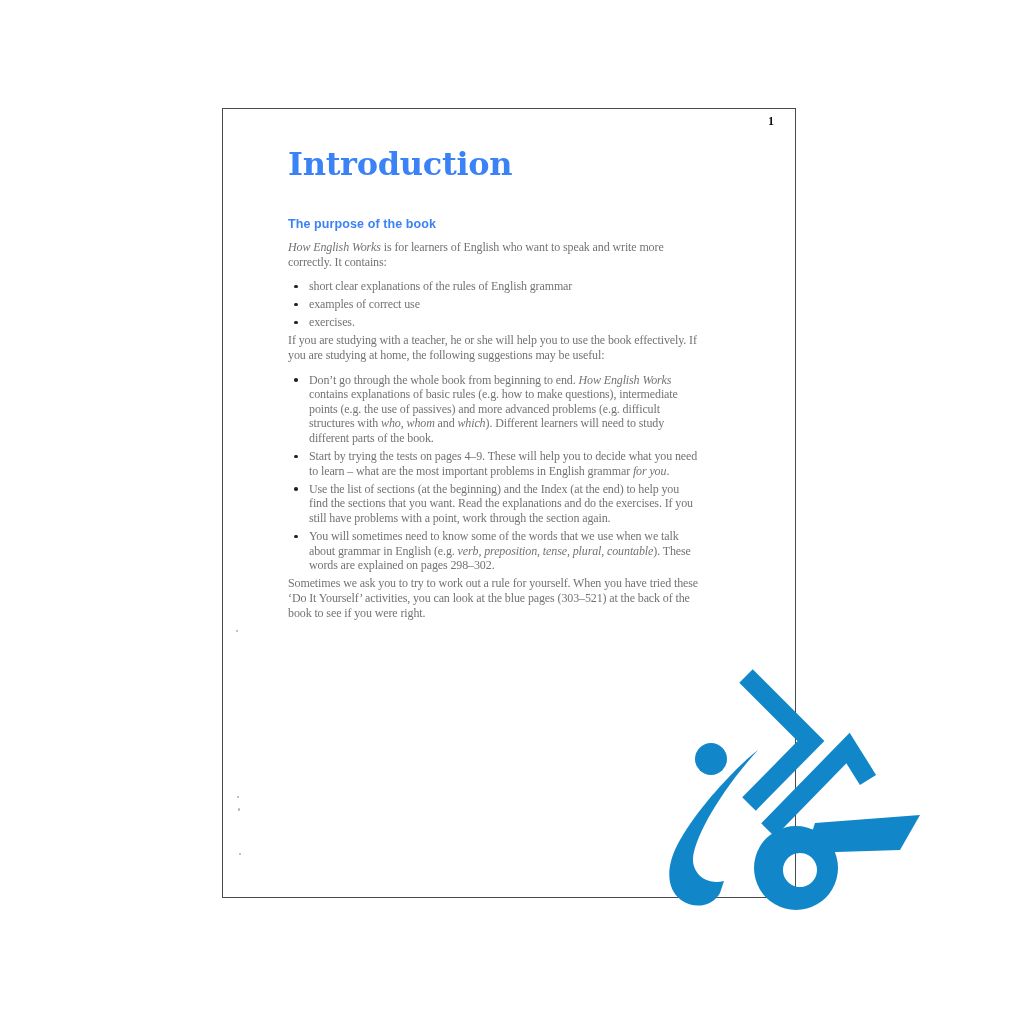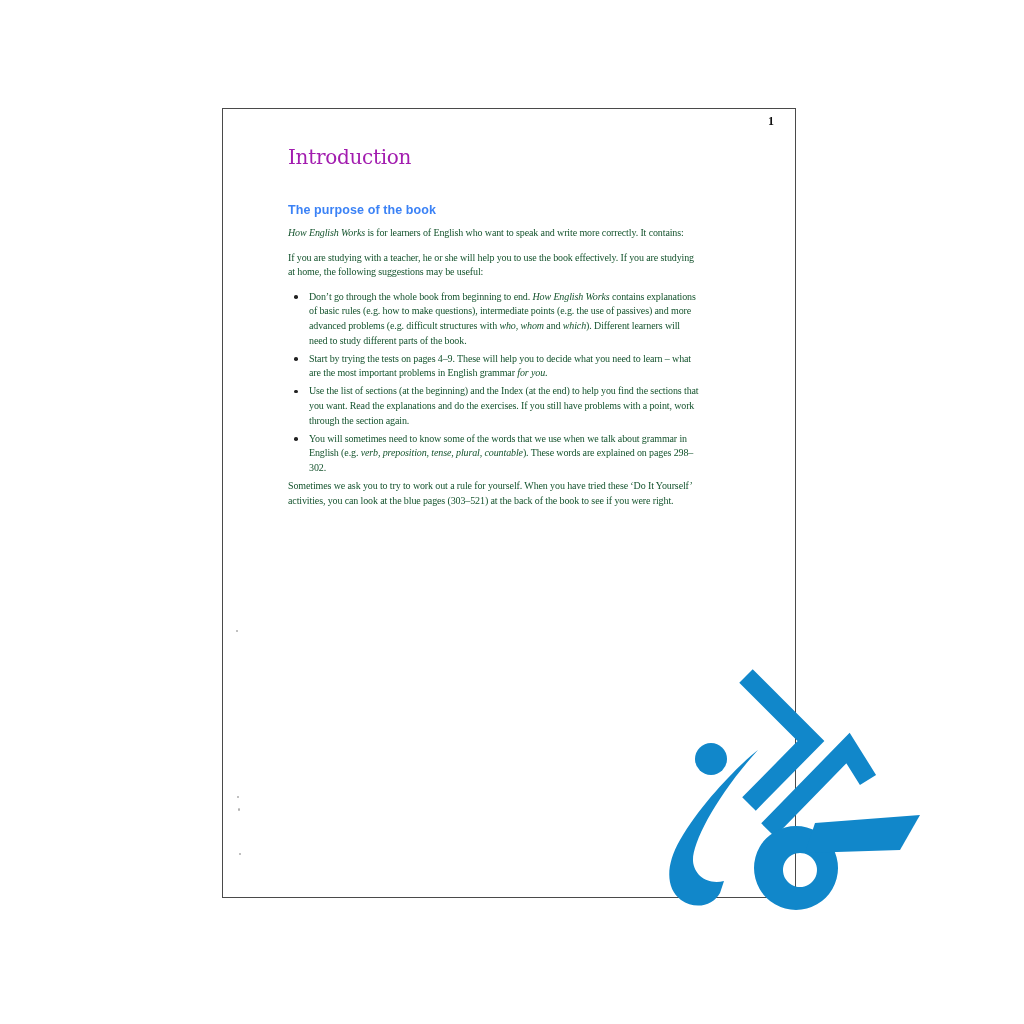--- a/index.html
+++ b/index.html
@@ -11,29 +11,29 @@
     background:#fff; border:1px solid #4a4a4a; z-index:1;
   }
   .pageno {
     position:absolute; top:5px; right:21px;
     font:700 12px "Liberation Serif", serif; color:#111;
   }
   .content {
     position:absolute; left:65px; top:0; width:412px;
   }
   h1.title {
-    font-family:"DejaVu Serif", serif; font-weight:400; font-size:20px;
-    letter-spacing:-0.3px; color:#a21caf; margin-top:36px;
+    font-family:"DejaVu Serif", serif; font-weight:700; font-size:32px;
+    letter-spacing:-0.3px; color:#3b82f6; margin-top:36px;
   }
   h2.shead {
     font-family:"Liberation Sans", sans-serif; font-weight:700; font-size:12.5px;
     color:#3b82f6; margin:34px 0 9px 0; letter-spacing:0.1px;
   }
   p.body, li.bl {
-    font-size:10px; line-height:14.6px; letter-spacing:-0.12px; color:#14532d;
+    font-size:12px; line-height:14.6px; letter-spacing:-0.12px; color:#737373;
   }
   p.body { margin:0 0 10px 0; }
   ul.blist { list-style:none; margin:2px 0 0 0; }
   li.bl { position:relative; padding-left:21px; margin-bottom:3.5px; }
   li.bl .blt {
     position:absolute; left:6px; top:5.5px; width:3.6px; height:3.6px;
     border-radius:50%; background:#222;
   }
   i { font-style:italic; }
 
@@ -47,20 +47,25 @@
 
 <div class="sheet">
   <div class="pageno">1</div>
 
   <div class="content">
     <h1 class="title">Introduction</h1>
 
     <section>
       <h2 class="shead">The purpose of the book</h2>
       <p class="body"><i>How English Works</i><span> is for learners of English who want to speak and write more correctly. It contains:</span></p>
+      <ul class="blist">
+        <li class="bl"><span class="blt"></span><span><span>short clear explanations of the rules of English grammar</span></span></li>
+        <li class="bl"><span class="blt"></span><span><span>examples of correct use</span></span></li>
+        <li class="bl"><span class="blt"></span><span><span>exercises.</span></span></li>
+      </ul>
     </section>
 
     <section>
       <p class="body">If you are studying with a teacher, he or she will help you to use the book effectively. If you are studying at home, the following suggestions may be useful:</p>
       <ul class="blist">
         <li class="bl"><span class="blt"></span><span><span>Don’t go through the whole book from beginning to end. </span><i>How English</i><span> </span><i>Works</i><span> contains explanations of basic rules (e.g. how to make questions), intermediate points (e.g. the use of passives) and more advanced problems (e.g. difficult structures with </span><i>who</i><span>, </span><i>whom</i><span> and </span><i>which</i><span>). Different learners will need to study different parts of the book.</span></span></li>
         <li class="bl"><span class="blt"></span><span><span>Start by trying the tests on pages 4–9. These will help you to decide what you need to learn – what are the most important problems in English grammar </span><i>for you</i><span>.</span></span></li>
         <li class="bl"><span class="blt"></span><span><span>Use the list of sections (at the beginning) and the Index (at the end) to help you find the sections that you want. Read the explanations and do the exercises. If you still have problems with a point, work through the section again.</span></span></li>
         <li class="bl"><span class="blt"></span><span><span>You will sometimes need to know some of the words that we use when we talk about grammar in English (e.g. </span><i>verb, preposition, tense, plural, countable</i><span>). These words are explained on pages 298–302.</span></span></li>
       </ul>

